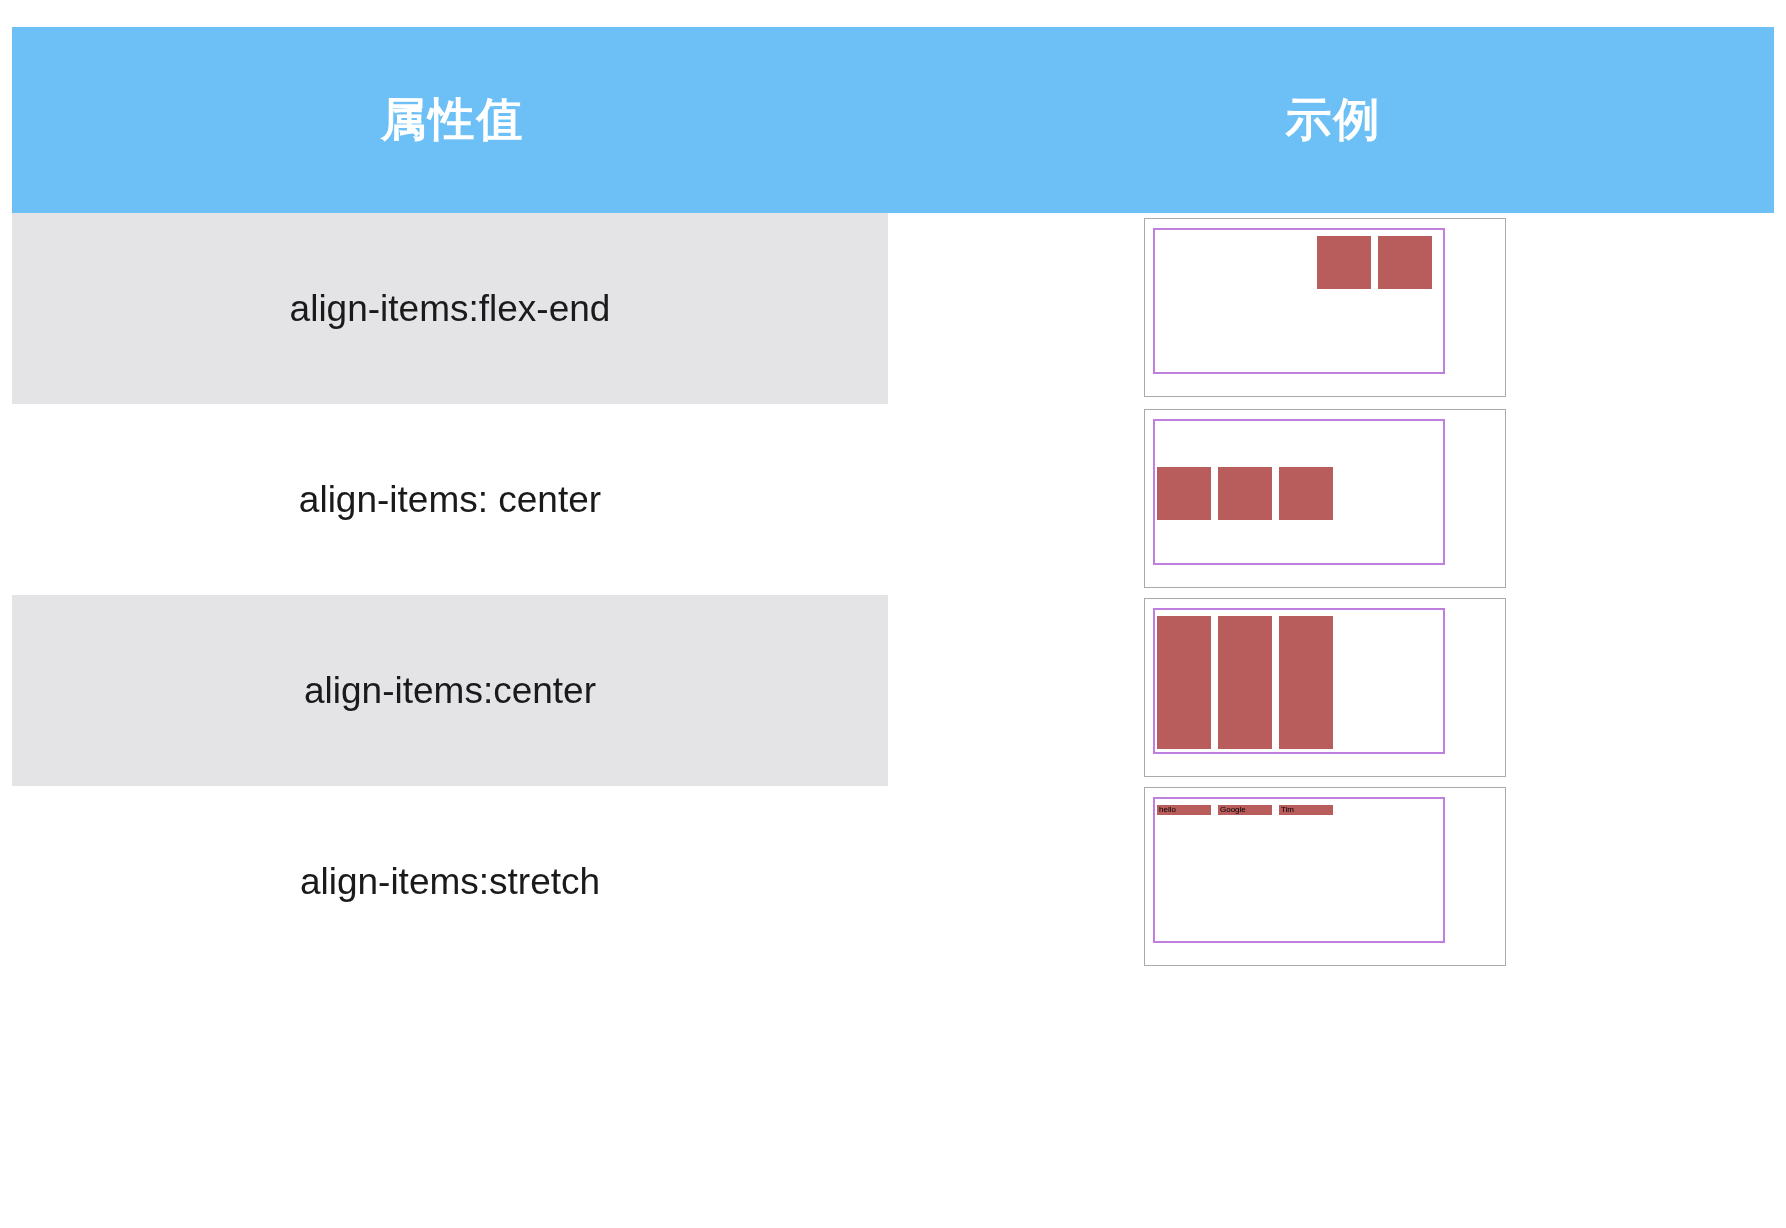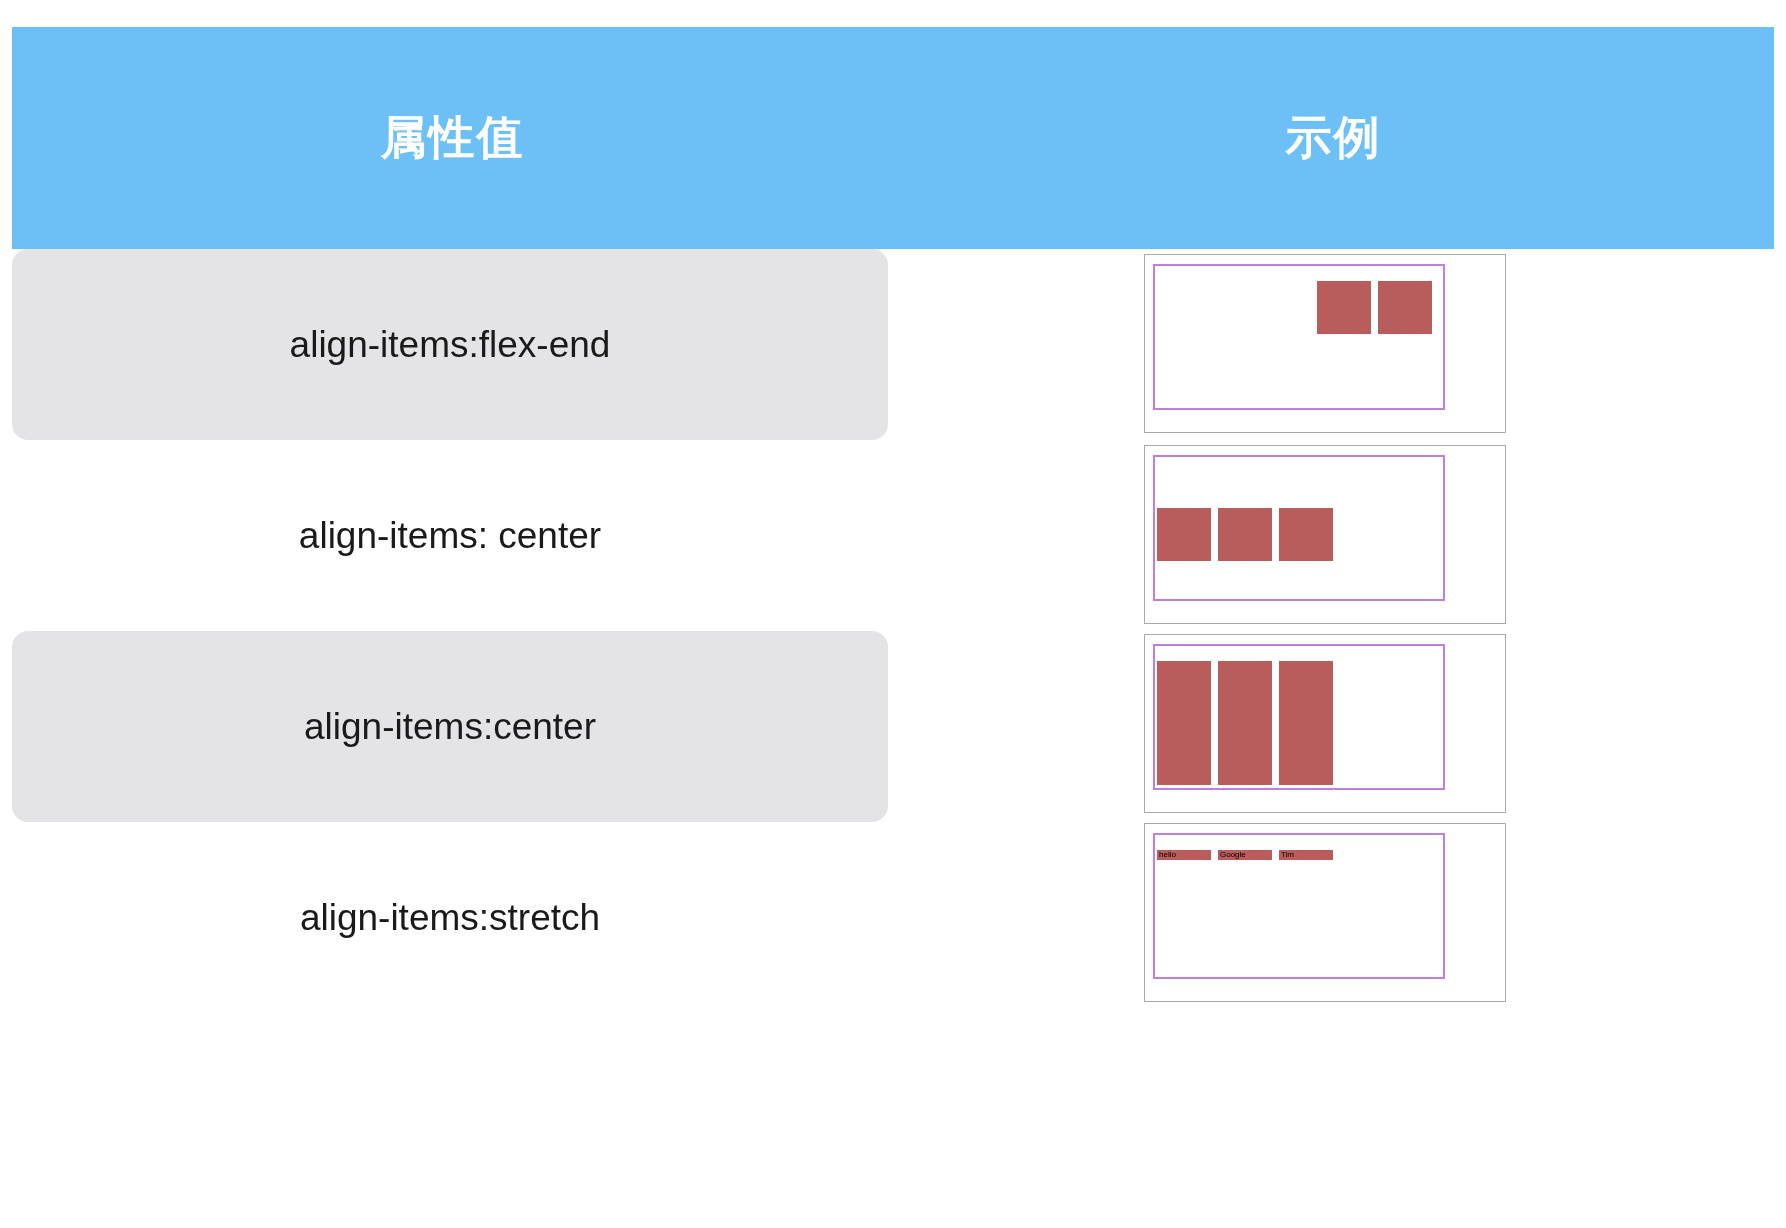--- a/index.html
+++ b/index.html
@@ -12,21 +12,21 @@
     overflow: hidden;
   }
   .tbl {
     position: absolute;
     left: 12px;
     top: 27px;
     width: 1762px;
   }
   .thead {
     display: flex;
-    height: 222px;
+    height: 186px;
     background: var(--header-bg, #6DC0F6);
   }
   .th {
     width: 50%;
     display: flex;
     align-items: center;
     justify-content: center;
     color: #ffffff;
     font-size: 46px;
     font-weight: bold;
@@ -37,21 +37,21 @@
     height: 191px;
   }
   .cell-label {
     width: 876px;
     display: flex;
     align-items: center;
     justify-content: center;
     font-size: 37px;
     color: #1a1a1a;
   }
-  .row.striped .cell-label { background: var(--stripe-bg, #E4E4E7); border-radius: 16px; }
+  .row.striped .cell-label { background: var(--stripe-bg, #E4E4E7); }
   .cell-example {
     width: 886px;
     display: flex;
     justify-content: center;
     align-items: flex-start;
   }
   .ex-outer {
     position: relative;
     left: -6px;
     margin-top: 5px;
@@ -64,21 +64,21 @@
   .ex-outer.tight  { margin-top: 1px; }
   .ex-outer.medium { margin-top: 3px; }
   .ex-inner {
     margin: 9px 0 0 8px;
     width: 292px;
     height: 146px;
     border: 2px solid var(--container-border, #BF7FDE);
     box-sizing: border-box;
     display: flex;
     flex-direction: row;
-    padding: 15px 4px 3px 2px;
+    padding: 6px 4px 3px 2px;
   }
   .flex-item {
     flex: none;
     width: 54px;
     height: 53px;
     margin-right: 7px;
     background: var(--item-red, #B85C5C);
   }
   .align-flex-start { align-items: flex-start; }
   .align-flex-end   { align-items: flex-start; justify-content: flex-end; }

